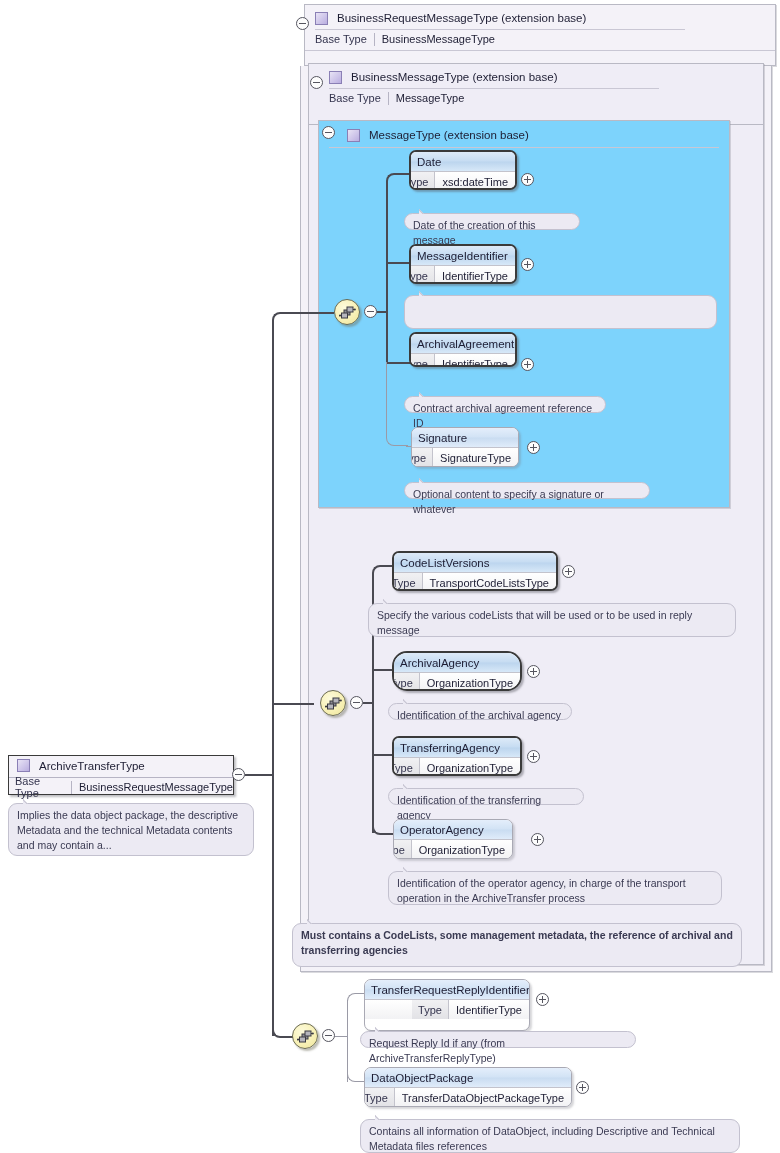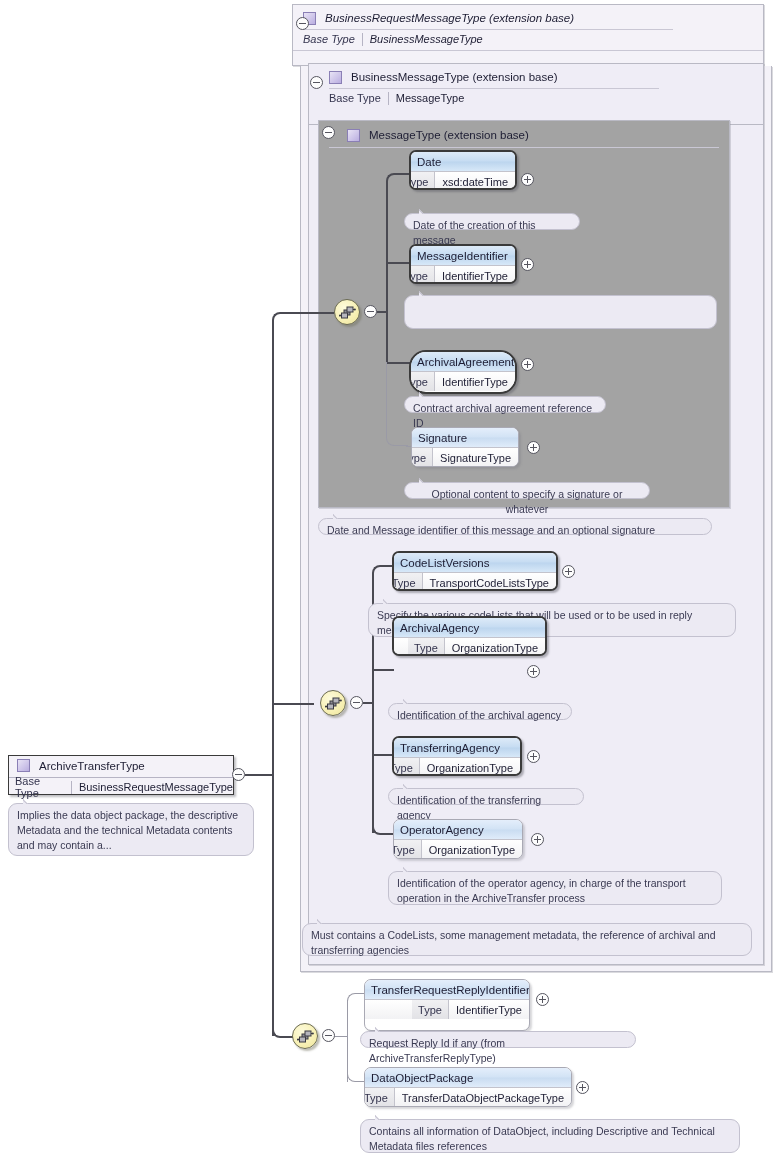--- a/index.html
+++ b/index.html
@@ -11,21 +11,21 @@
     position:relative;overflow:hidden;
   }
   #root{position:absolute;left:0;top:0;width:780px;height:1153px;}
 
   
   .panel{position:absolute;box-sizing:border-box;
     border:1px solid #b9b9c4;
     box-shadow:1px 1px 0 rgba(150,150,160,.35);}
   .panel.lvl0{background:#f4f2f8;}
   .panel.lvl1{background:#efedf6;}
-  .panel.lvl2{background:#a3a3a3;}
+  .panel.lvl2{background:#7dd3fc;}
   .panel-head{position:absolute;left:0;top:0;height:22px;width:100%;
     display:flex;align-items:center;}
   .panel-title{font-size:11.5px;color:#1d1d33;white-space:nowrap;}
   .panel-rule{position:absolute;height:1px;background:#c9c7d4;}
   .baserow{position:absolute;display:flex;align-items:center;height:16px;font-size:11px;}
   .baserow .lbl{color:#33334d;}
   .baserow .sep{width:1px;height:13px;background:#b6b4c4;margin:0 7px;}
   .baserow .val{color:#1d1d33;}
 
   
@@ -84,21 +84,21 @@
     box-sizing:border-box;border:1px solid #6b6b52;
     background:radial-gradient(circle at 38% 32%,#fdfbdc 0%,#f7f0b4 58%,#ece39a 100%);
     box-shadow:2px 2px 2px rgba(110,110,90,.45);}
   .seq svg{position:absolute;left:4px;top:5px;}
 </style>
 </head>
 <body>
 
 <div id="root">
 
-  <div class="panel lvl0" style="left:292px;top:4px;width:472px;height:62px;font-style:italic;">
+  <div class="panel lvl0" style="left:304px;top:4px;width:472px;height:62px;">
     <div class="panel-head" style="left:10px;top:2px;">
       <span class="type-icon"></span>
       <span class="panel-title" style="margin-left:9px;">BusinessRequestMessageType (extension base)</span>
     </div>
     <div class="panel-rule" style="left:10px;top:24px;width:370px;"></div>
     <div class="baserow" style="left:10px;top:26px;">
       <span class="lbl">Base Type</span>
       <span class="sep"></span>
       <span class="val">BusinessMessageType</span>
     </div>
@@ -207,50 +207,46 @@
     <div class="trow">
       <div class="tlab">Type</div>
       <div class="tval">IdentifierType</div>
     </div>
   </div>
   <div class="circ plus" style="left:521px;top:258px;"></div>
   <div class="anno" style="left:404px;top:295px;width:313px;height:34px;">
     <span class="ptr"></span>
   </div>
 
-  <div class="ebox req" style="left:409px;top:350px;width:108px;height:44px;border-radius:17px;">
+  <div class="ebox req" style="left:409px;top:332px;width:108px;height:35px;">
     <div class="name">ArchivalAgreement</div>
     <div class="trow">
       <div class="tlab">Type</div>
       <div class="tval">IdentifierType</div>
     </div>
   </div>
   <div class="circ plus" style="left:521px;top:358px;"></div>
   <div class="anno" style="left:404px;top:396px;width:202px;height:17px;">
     <span class="ptr"></span>
     <span>Contract archival agreement reference ID</span>
   </div>
 
   <div class="ebox opt" style="left:411px;top:427px;width:108px;height:40px;">
     <div class="name">Signature</div>
     <div class="trow">
       <div class="tlab">Type</div>
       <div class="tval">SignatureType</div>
     </div>
   </div>
   <div class="circ plus" style="left:527px;top:441px;"></div>
-  <div class="anno" style="left:404px;top:482px;width:246px;height:17px;text-align:center;">
+  <div class="anno" style="left:404px;top:482px;width:246px;height:17px;">
     <span class="ptr"></span>
     <span>Optional content to specify a signature or whatever</span>
   </div>
 
-  <div class="anno" style="left:318px;top:518px;width:394px;height:17px;">
-    <span class="ptr"></span>
-    <span>Date and Message identifier of this message and an optional signature</span>
-  </div>
 
   <div class="seq" style="left:320px;top:690px;">
     <svg width="17" height="15" viewBox="0 0 17 15">
       <rect x="5" y="5" width="6" height="5" fill="#8e8e96" stroke="#3a3a42"></rect>
       <rect x="8" y="2" width="6" height="5" fill="#b6b6bd" stroke="#3a3a42"></rect>
       <rect x="2.5" y="8" width="6" height="5" fill="#b6b6bd" stroke="#3a3a42"></rect>
       <path d="M1 10.5 H2.5 M14 4.5 H16" stroke="#3a3a42" stroke-width="1"></path>
       <circle cx="1" cy="10.5" r="1.1" fill="#3a3a42"></circle>
       <circle cx="15.8" cy="4.5" r="1.1" fill="#3a3a42"></circle>
     </svg>
@@ -276,21 +272,21 @@
       <div class="tlab">Type</div>
       <div class="tval">TransportCodeListsType</div>
     </div>
   </div>
   <div class="circ plus" style="left:562px;top:565px;"></div>
   <div class="anno" style="left:368px;top:603px;width:368px;height:34px;">
     <span class="ptr"></span>
     <span>Specify the various codeLists that will be used or to be used in reply message</span>
   </div>
 
-  <div class="ebox req" style="left:392px;top:616px;width:155px;height:40px;">
+  <div class="ebox req" style="left:392px;top:651px;width:130px;height:40px;border-radius:15px;">
     <div class="name">ArchivalAgency</div>
     <div class="trow">
       <div class="tlab">Type</div>
       <div class="tval">OrganizationType</div>
     </div>
   </div>
   <div class="circ plus" style="left:527px;top:665px;"></div>
   <div class="anno" style="left:388px;top:703px;width:184px;height:17px;">
     <span class="ptr"></span>
     <span>Identification of the archival agency</span>
@@ -302,34 +298,34 @@
       <div class="tlab">Type</div>
       <div class="tval">OrganizationType</div>
     </div>
   </div>
   <div class="circ plus" style="left:527px;top:750px;"></div>
   <div class="anno" style="left:388px;top:788px;width:196px;height:17px;">
     <span class="ptr"></span>
     <span>Identification of the transferring agency</span>
   </div>
 
-  <div class="ebox opt" style="left:393px;top:819px;width:130px;height:40px;">
+  <div class="ebox opt" style="left:393px;top:819px;width:120px;height:40px;">
     <div class="name">OperatorAgency</div>
     <div class="trow">
       <div class="tlab">Type</div>
       <div class="tval">OrganizationType</div>
     </div>
   </div>
   <div class="circ plus" style="left:531px;top:833px;"></div>
   <div class="anno" style="left:388px;top:871px;width:334px;height:34px;">
     <span class="ptr"></span>
     <span>Identification of the operator agency, in charge of the transport operation in the ArchiveTransfer process</span>
   </div>
 
-  <div class="anno" style="left:302px;top:923px;width:450px;height:33px;">
+  <div class="anno" style="left:292px;top:923px;width:450px;height:44px;font-weight:bold;">
     <span class="ptr"></span>
     <span>Must contains a CodeLists, some management metadata, the reference of archival and transferring agencies</span>
   </div>
 
   <div class="seq" style="left:292px;top:1023px;">
     <svg width="17" height="15" viewBox="0 0 17 15">
       <rect x="5" y="5" width="6" height="5" fill="#8e8e96" stroke="#3a3a42"></rect>
       <rect x="8" y="2" width="6" height="5" fill="#b6b6bd" stroke="#3a3a42"></rect>
       <rect x="2.5" y="8" width="6" height="5" fill="#b6b6bd" stroke="#3a3a42"></rect>
       <path d="M1 10.5 H2.5 M14 4.5 H16" stroke="#3a3a42" stroke-width="1"></path>

